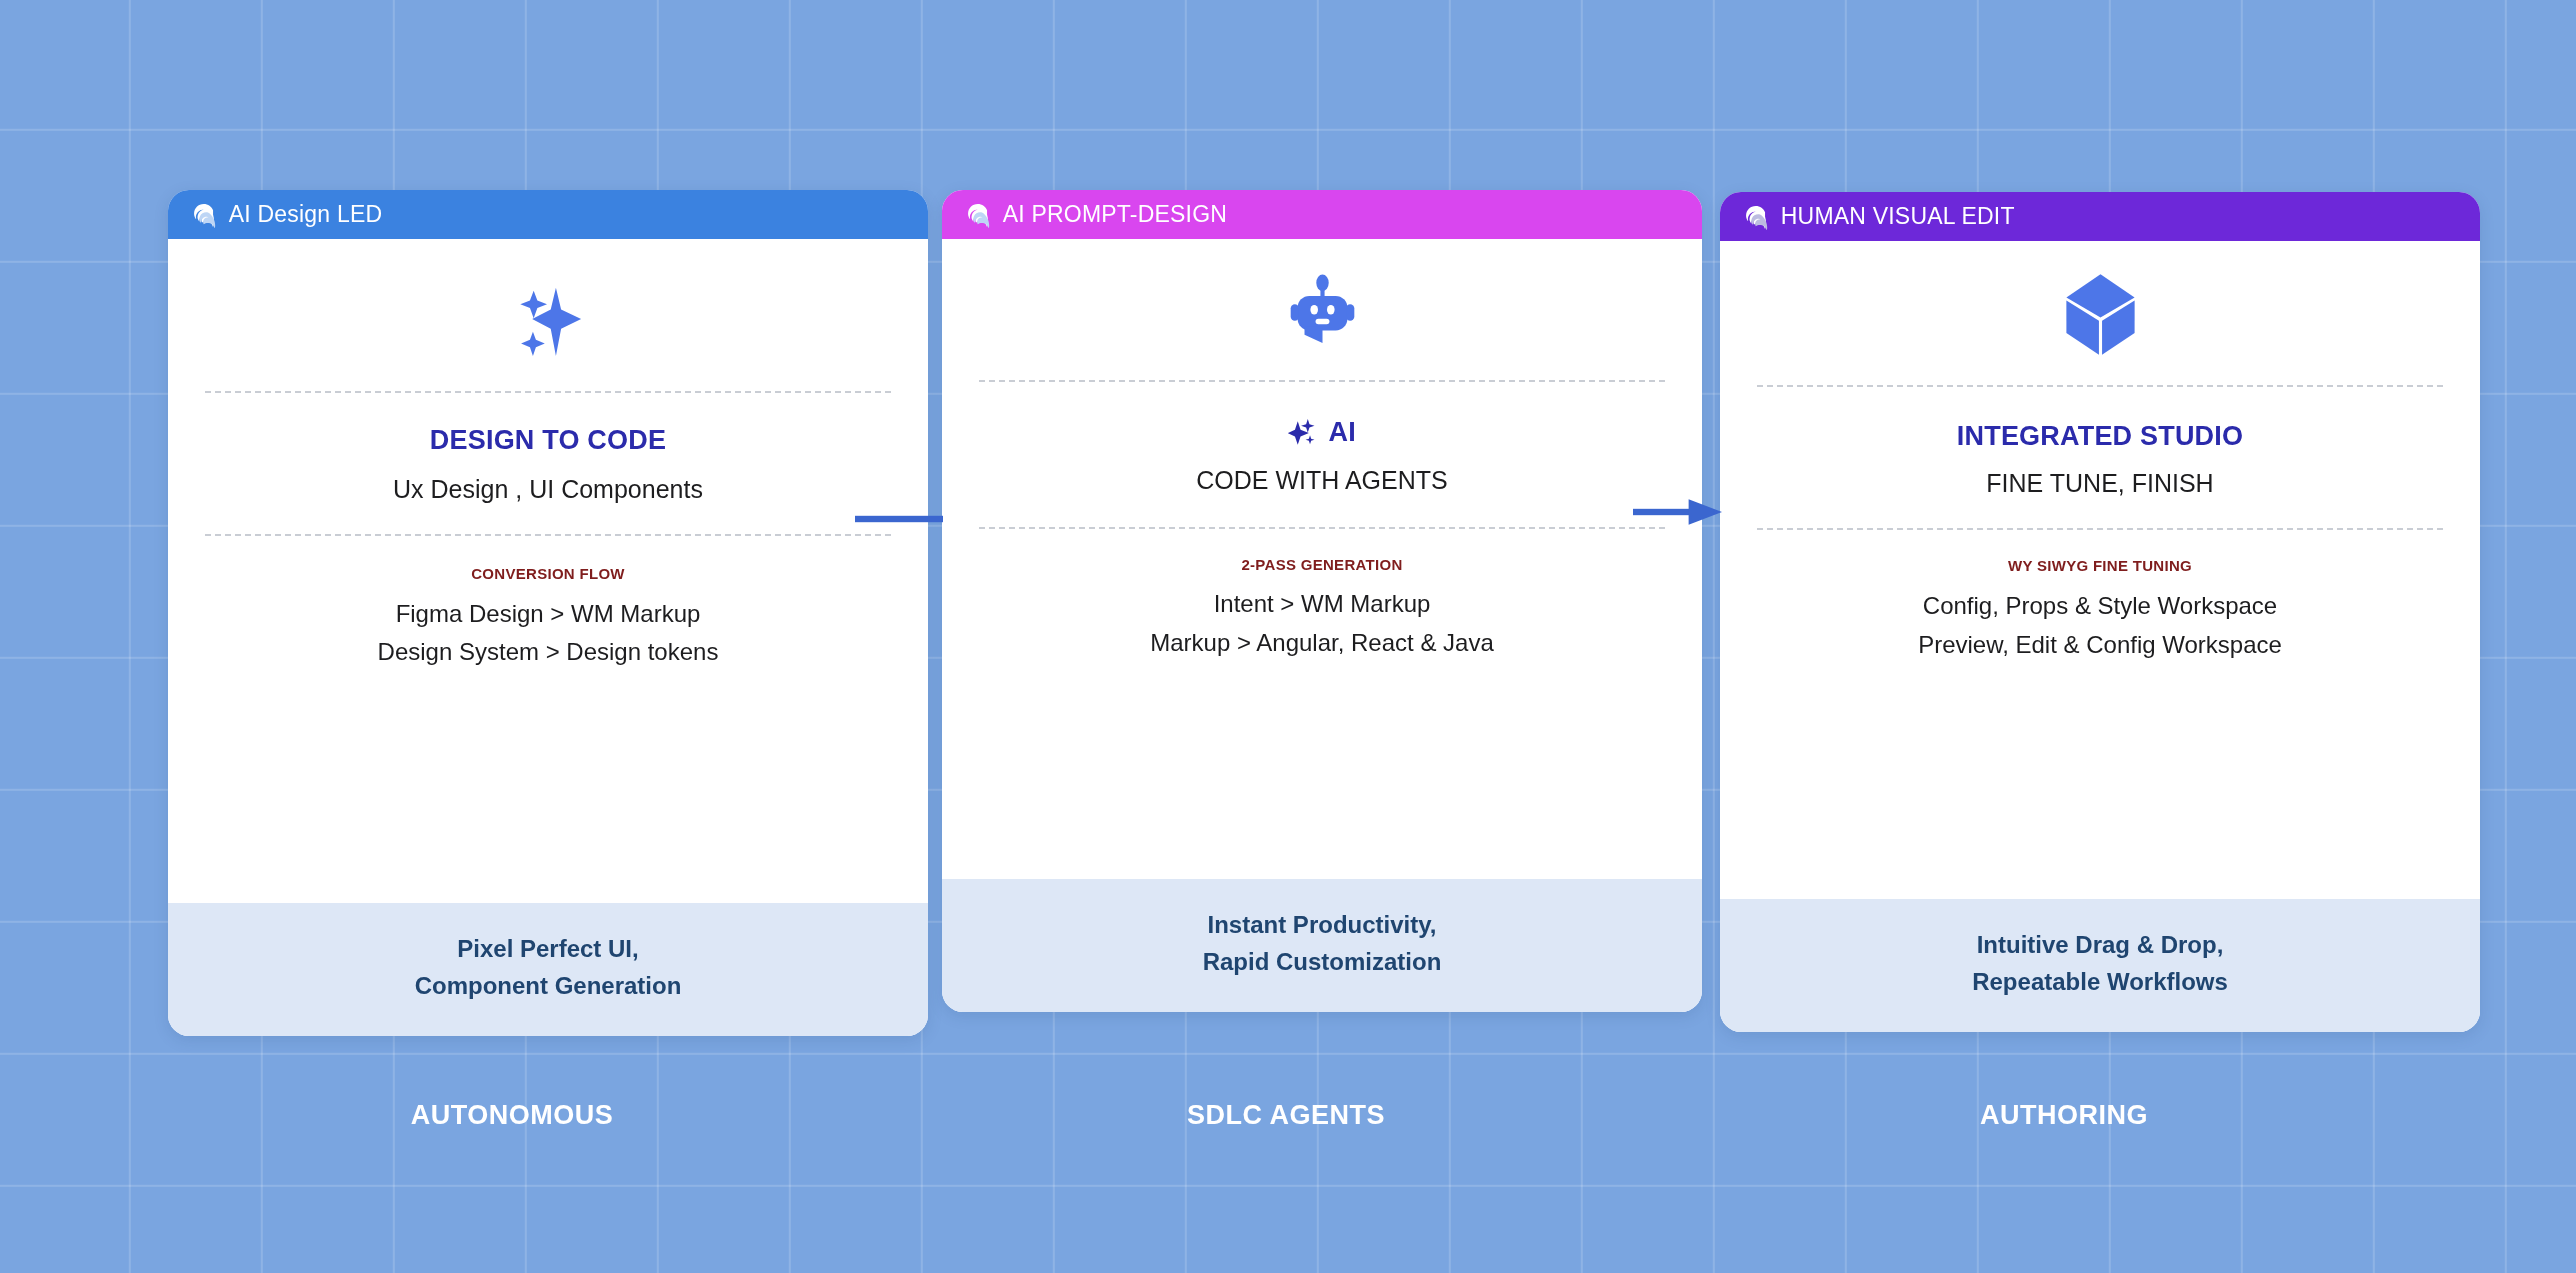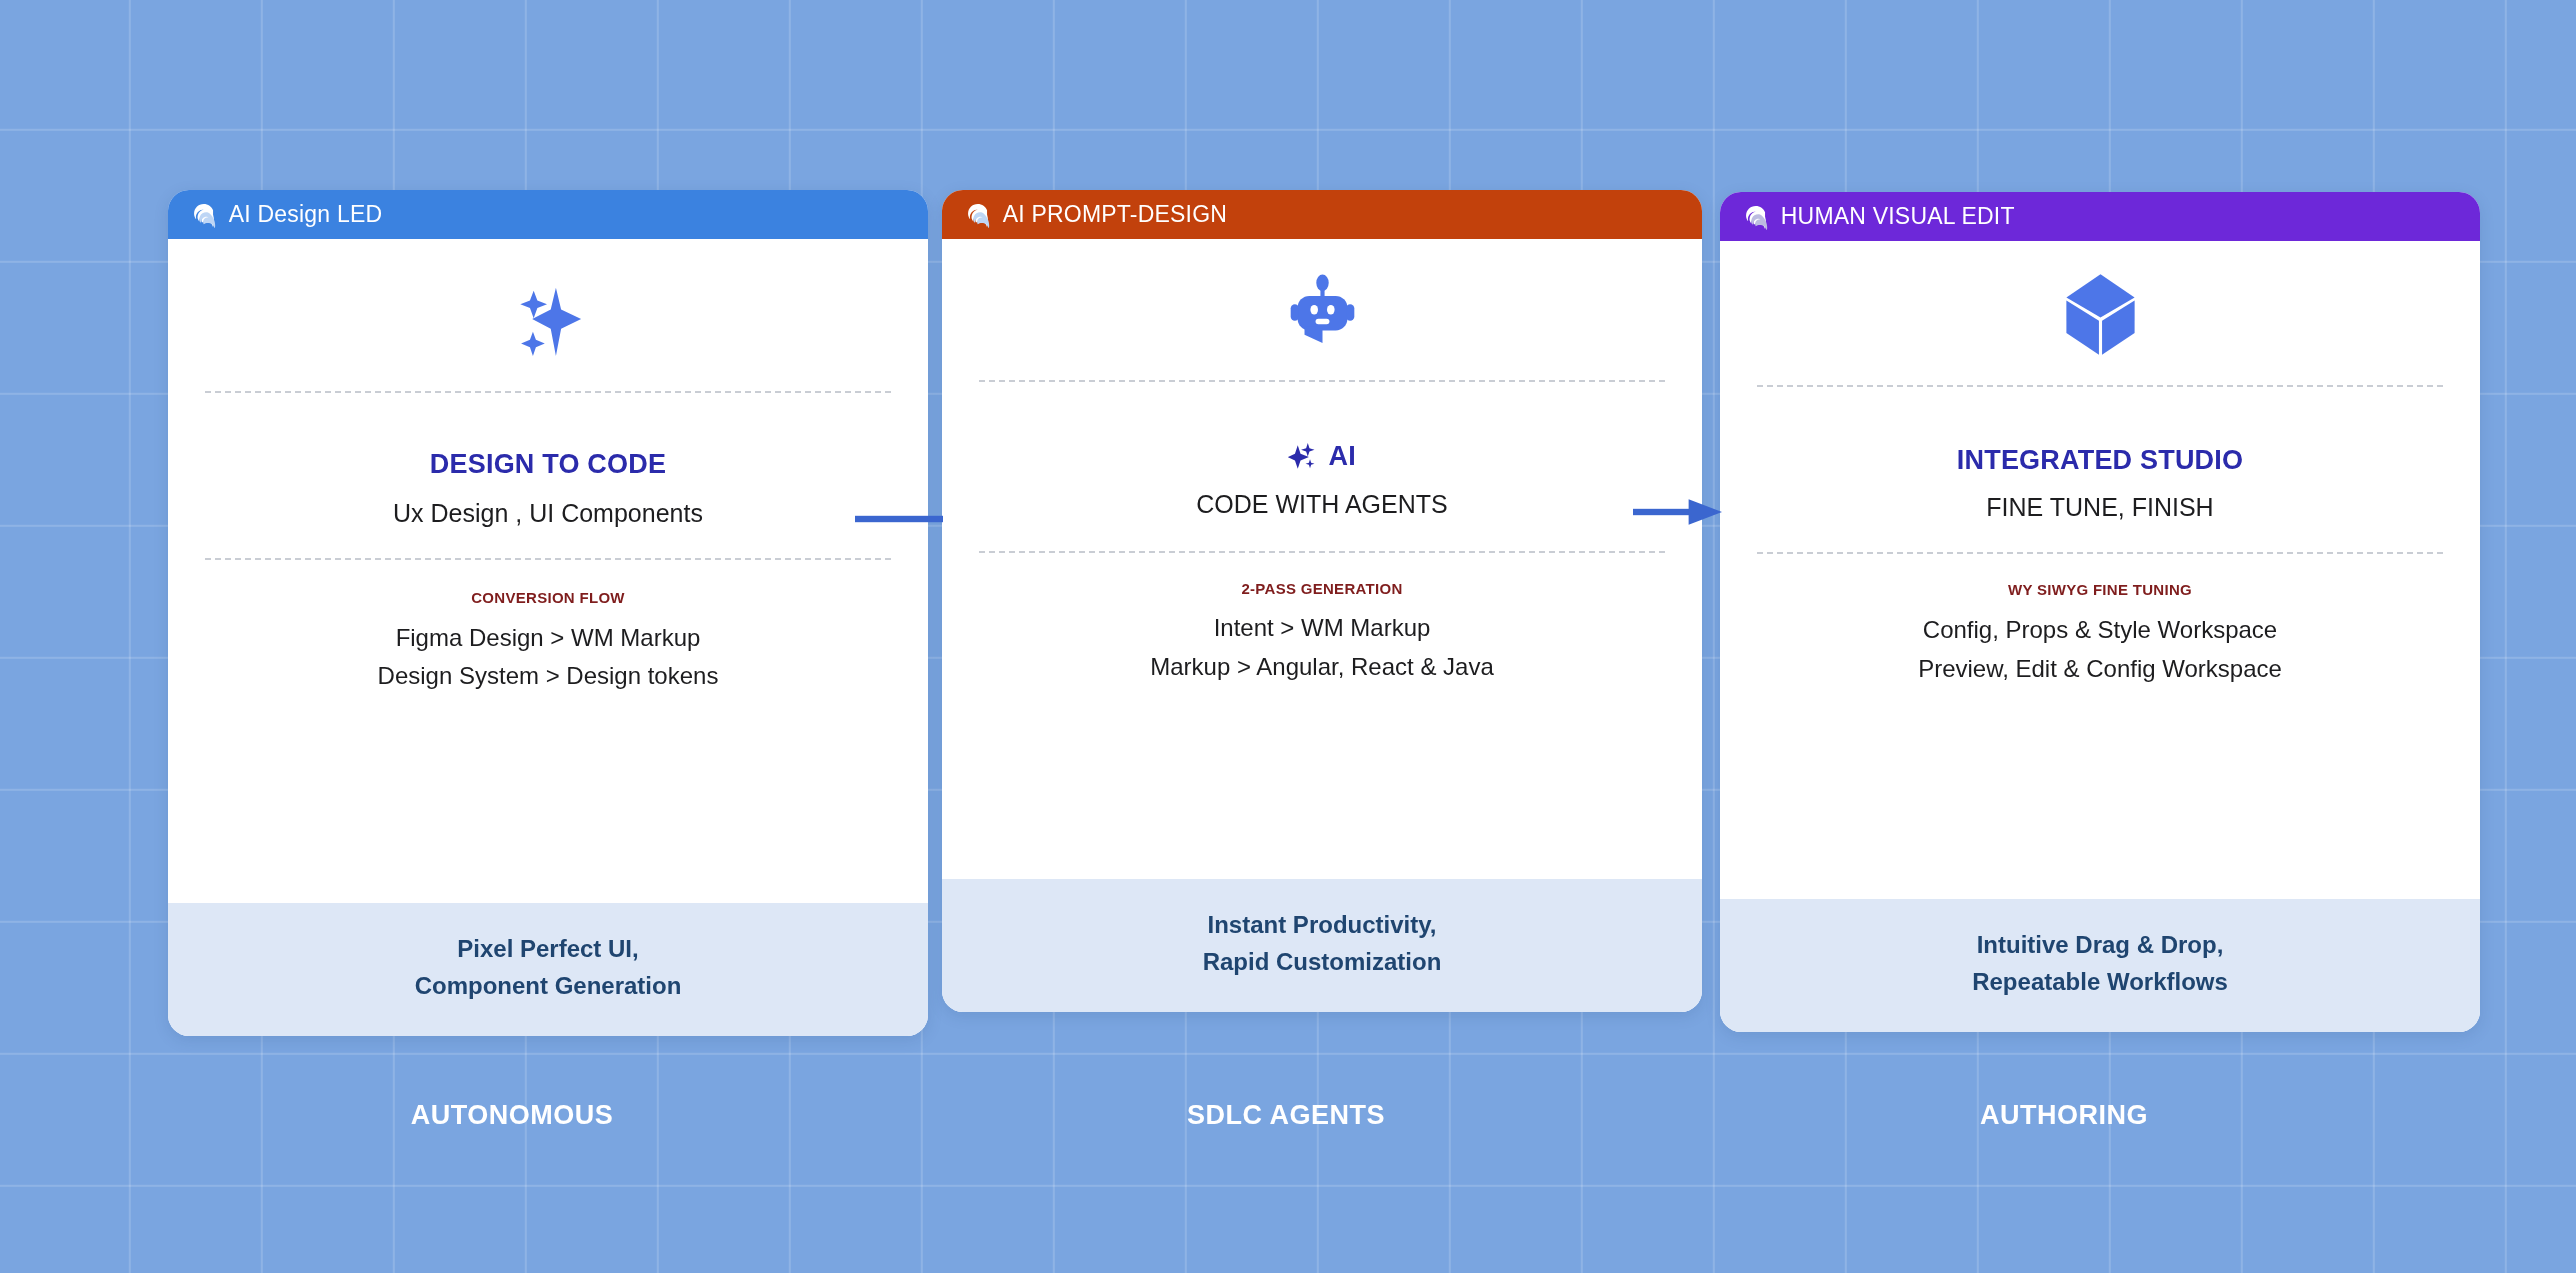--- a/index.html
+++ b/index.html
@@ -85,21 +85,20 @@
     border-top: 2.4px dashed #c9cdd4;
   }
 
   .heading-main {
     font-size: 27px;
     font-weight: bold;
     color: #2b2bab;
     text-align: center;
     letter-spacing: 0.2px;
     white-space: nowrap;
-    margin-top: 24px;
   }
 
   .heading-main.with-ai {
     display: flex;
     align-items: center;
     justify-content: center;
     gap: 6.4px;
   }
 
   .subhead {
@@ -244,21 +243,21 @@
       <div class="detail-line">Design System &gt; Design tokens</div>
     </div>
 
     <div class="card-footer">
       <div class="fline">Pixel Perfect UI,</div>
       <div class="fline">Component Generation</div>
     </div>
   </div>
 
   <div class="card" id="card-1">
-    <div class="card-header" style="background:#c2410c">
+    <div class="card-header" style="background:#d946ef">
       <span class="wave-logo">
         <svg viewBox="0 0 64 64" width="27" height="27">
           <path d="M57 22c-3-9-12-15-22-15C22 7 12 17 12 30c0 5 2 10 5 13-1-4-1-8 1-12 3-7 10-11 17-10-7 1-12 6-14 12-2 6 0 12 4 16-1-4 0-8 3-11 4-5 11-6 16-3-5-1-10 1-13 5-2 4-2 8 0 11 4-3 10-4 15-2 6 2 10 7 11 13 3-9 3-20 0-30z" fill="#ffffff"></path>
           <path d="M45 27c-8-2-16 2-19 9-3 6-1 13 3 17-1-4 0-8 3-11 4-5 11-6 16-3-5-1-10 1-13 5-2 4-2 8 0 11 4-3 10-4 15-2 6 2 10 7 11 13 2-8 1-17-3-24-3-8-9-13-13-15z" fill="#bed6f5"></path>
         </svg>
       </span>
       <span class="title">AI PROMPT-DESIGN</span>
     </div>
 
     <div class="card-body">

